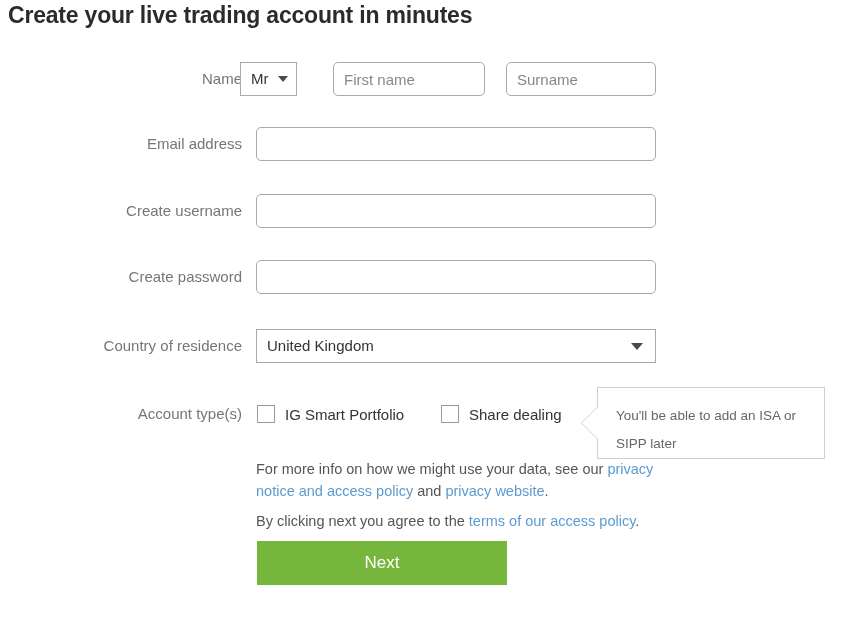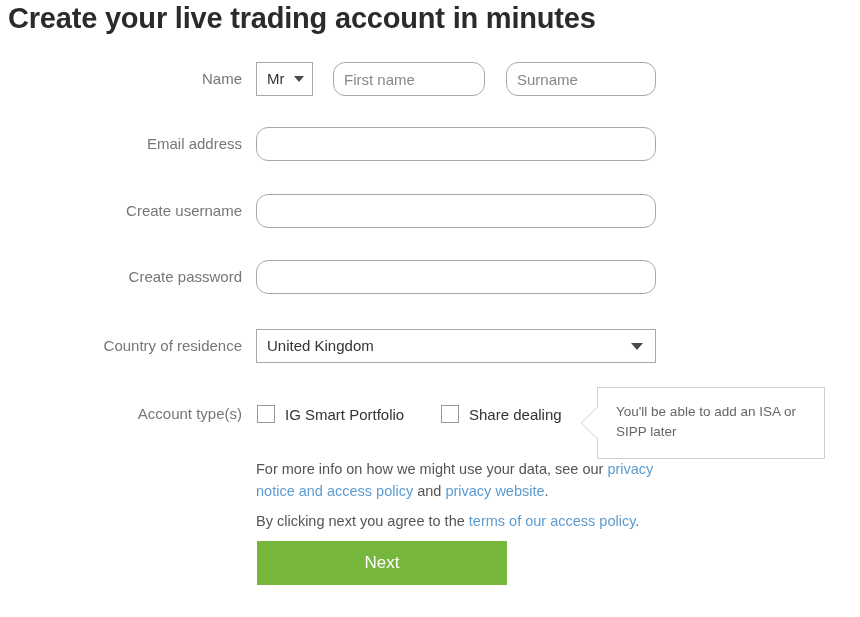--- a/index.html
+++ b/index.html
@@ -14,21 +14,21 @@
     font-family: "Liberation Sans", sans-serif;
     color: #333333;
     overflow: hidden;
   }
 
   
   .page-title {
     position: absolute;
     left: 8px;
     top: 2px;
-    font-size: 29px;
+    font-size: 23px;
     font-weight: bold;
     color: #2b2b2b;
     letter-spacing: -0.2px;
     white-space: nowrap;
   }
 
   
   .form-row {
     position: absolute;
     left: 0;
@@ -51,40 +51,40 @@
     position: absolute;
     box-sizing: border-box;
     height: 34px;
     border: 1px solid #a9a9a9;
     background: #ffffff;
     font-family: "Liberation Sans", sans-serif;
     font-size: 15px;
     color: #333333;
     padding: 0 10px;
     outline: none;
-    border-radius: 12px;
+    border-radius: 5px;
   }
   .text-input::placeholder {
     color: #888888;
     opacity: 1;
   }
   .input-wide { left: 256px; width: 400px; }
   .input-first { left: 333px; width: 152px; }
   .input-last  { left: 506px; width: 150px; }
 
   
   .select-box {
     position: absolute;
     box-sizing: border-box;
     height: 34px;
     border: 1px solid #a9a9a9;
     background: #ffffff;
     cursor: pointer;
   }
-  .select-title { left: 256px; width: 57px; padding-left: 37px; }
+  .select-title { left: 240px; width: 57px; padding-left: 37px; }
   .select-country { left: 256px; width: 400px; }
   .select-value {
     position: absolute;
     left: 10px;
     top: 0;
     line-height: 32px;
     font-size: 15px;
     color: #333333;
     white-space: nowrap;
   }
@@ -135,21 +135,21 @@
     position: absolute;
     left: 597px;
     top: 387px;
     width: 228px;
     height: 72px;
     box-sizing: border-box;
     border: 1px solid #cfcfcf;
     background: #ffffff;
     font-size: 13.5px;
     color: #666666;
-    line-height: 20px;
+    line-height: 28px;
     padding: 14px 16px 0 18px;
   }
   .tooltip-arrow-outer {
     position: absolute;
     left: -17px;
     top: 18px;
     width: 0;
     height: 0;
     border-top: 17px solid transparent;
     border-bottom: 17px solid transparent;

